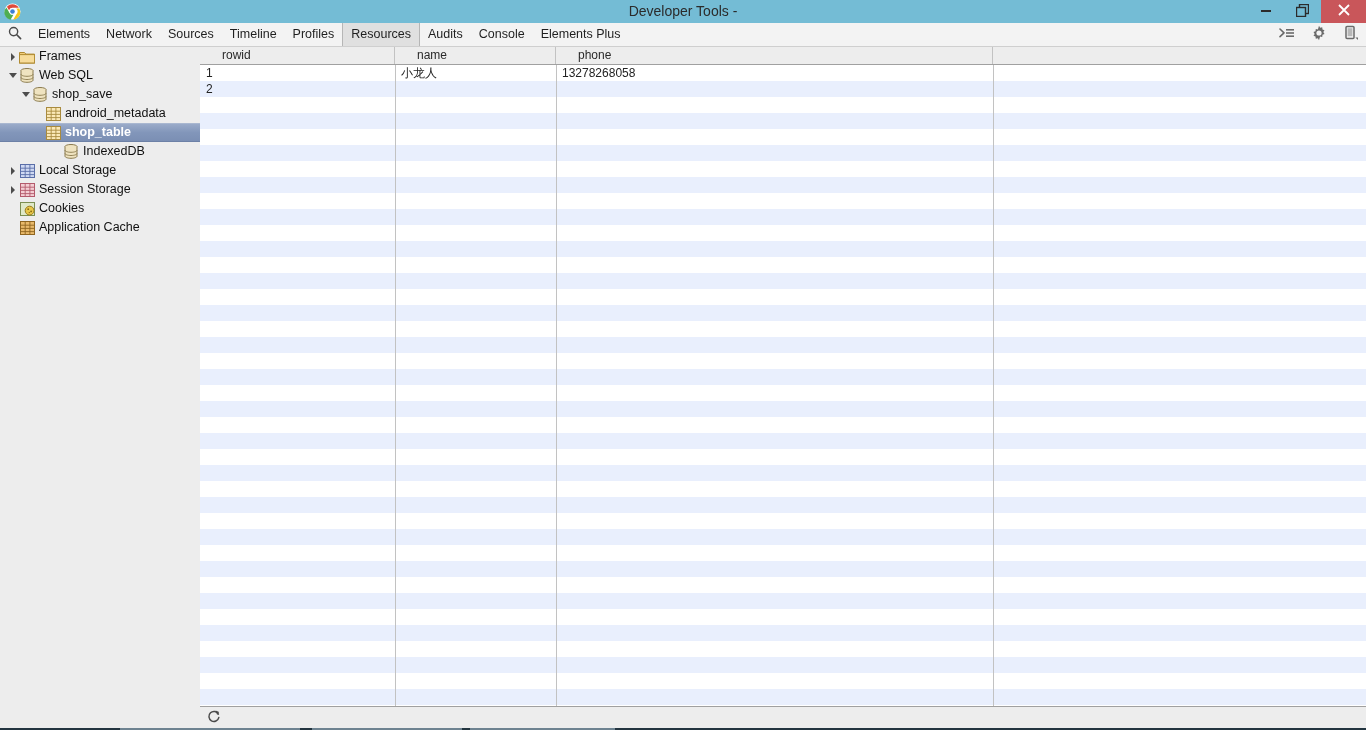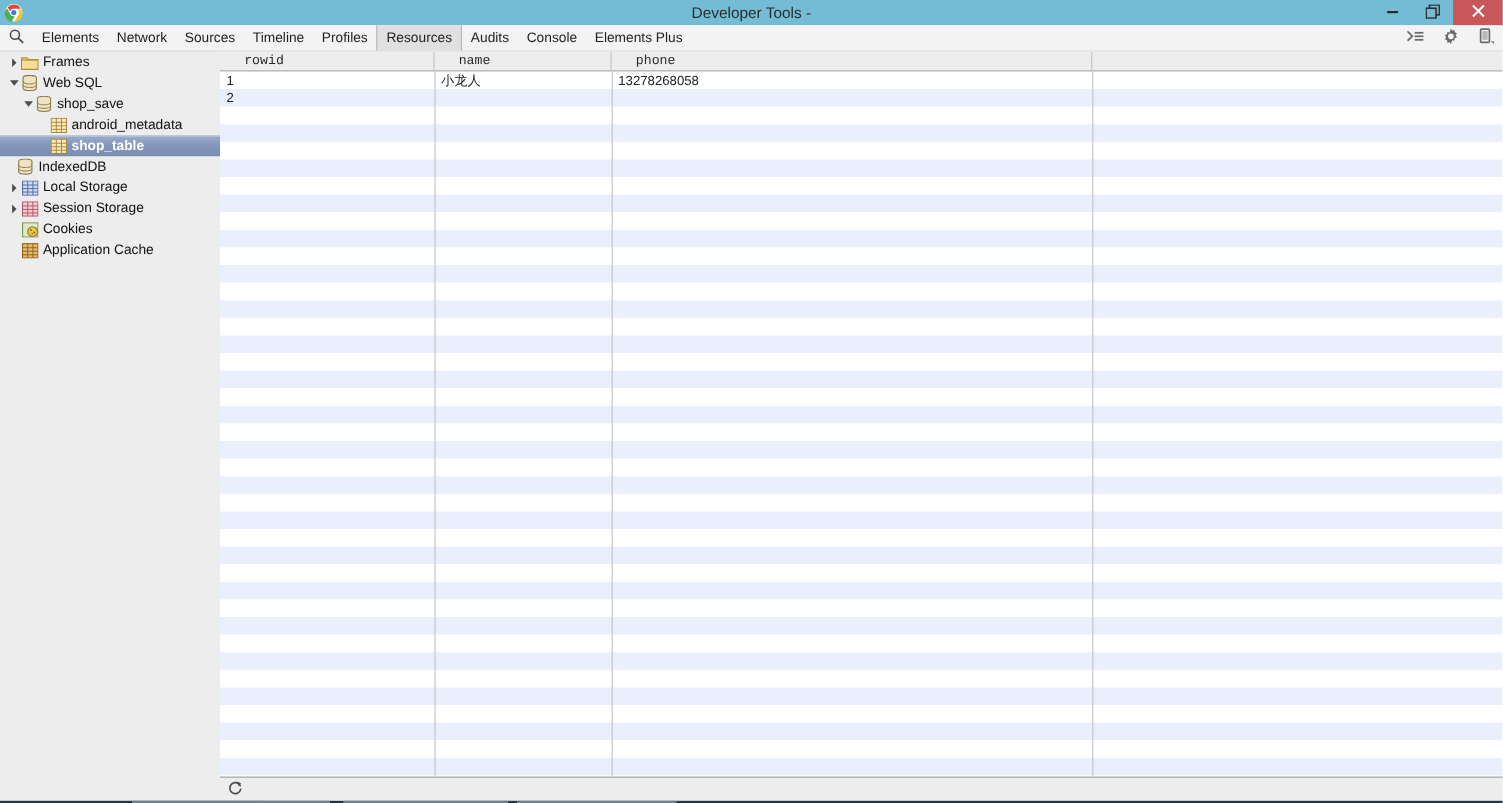--- a/index.html
+++ b/index.html
@@ -195,21 +195,20 @@
     top: 0;
     height: 17px;
     line-height: 17px;
     font-size: 12px;
     color: #2a2a2a;
     padding-left: 22px;
     box-sizing: border-box;
     border-right: 1px solid #c2c2c2;
     overflow: hidden;
     white-space: nowrap;
-    font-family: Liberation Mono, monospace;
   }
   .grid-body {
     position: absolute;
     left: 0; top: 18px;
     width: 1166px;
     height: 641px;
     overflow: hidden;
   }
   .stripe {
     position: absolute;
@@ -417,21 +416,21 @@
       <div class="tree-item selected" style="padding-left: 32px;">
         <span class="twisty"></span>
         <span class="tree-icon">
           <svg width="15" height="14" viewBox="0 0 15 14">
             <rect x="0.5" y="0.5" width="14" height="13" fill="#fbe9b8" stroke="#a98b3f" stroke-width="1"></rect>
             <path d="M0.5 4.2h14M0.5 7.4h14M0.5 10.6h14M5.2 0.5v13M9.9 0.5v13" stroke="#a98b3f" stroke-width="0.9"></path>
           </svg>
         </span>
         <span class="tree-label">shop_table</span>
       </div>
-      <div class="tree-item" style="padding-left: 2px;">
+      <div class="tree-item" style="padding-left: 2px; margin-left: 48px;">
         <span class="twisty"></span>
         <span class="tree-icon">
           <svg width="14" height="15" viewBox="0 0 14 15">
             <ellipse cx="7" cy="2.6" rx="6" ry="2.1" fill="#efe3c0" stroke="#8a7a4e" stroke-width="1"></ellipse>
             <path d="M1 2.6v9.6c0 1.2 2.7 2.1 6 2.1s6-0.9 6-2.1V2.6" fill="#efe3c0" stroke="#8a7a4e" stroke-width="1"></path>
             <path d="M1 6.2c0 1.2 2.7 2.1 6 2.1s6-0.9 6-2.1M1 9.4c0 1.2 2.7 2.1 6 2.1s6-0.9 6-2.1" fill="none" stroke="#8a7a4e" stroke-width="0.9"></path>
           </svg>
         </span>
         <span class="tree-label">IndexedDB</span>
       </div>

